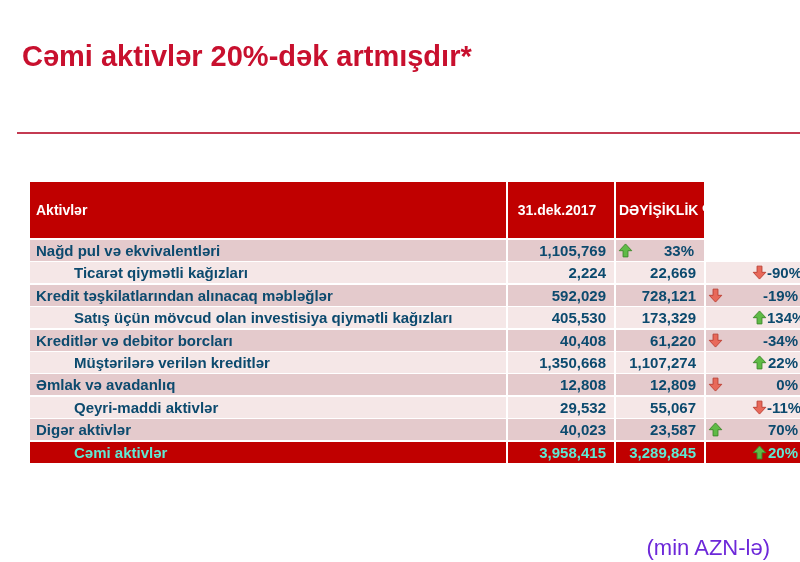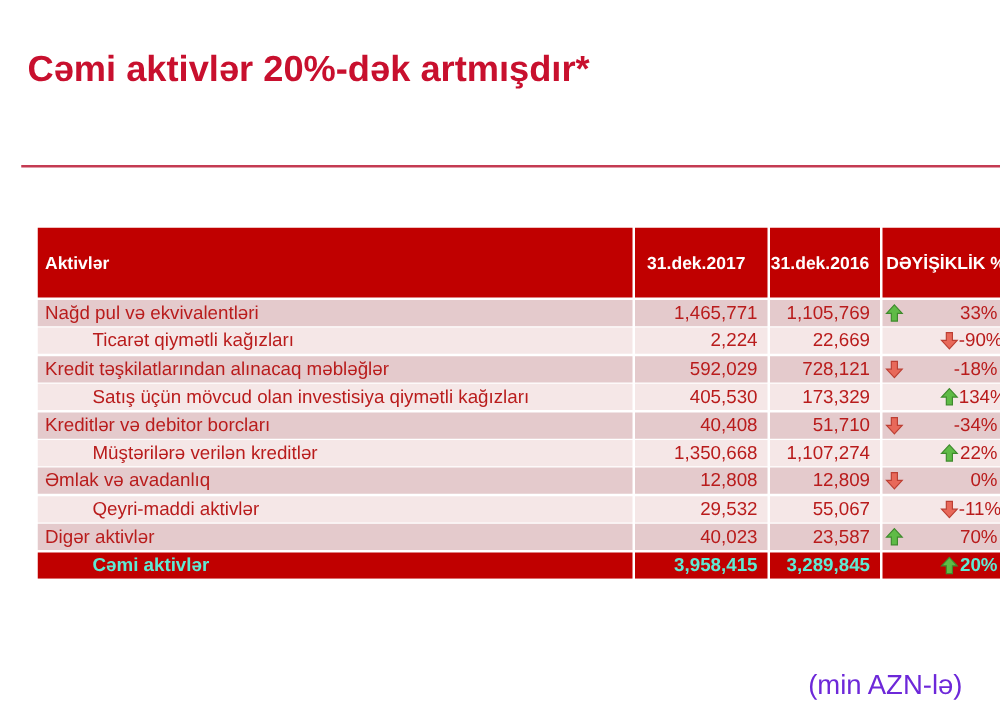--- a/index.html
+++ b/index.html
@@ -37,22 +37,22 @@
     display: flex; align-items: center;
   }
   .thead .c-label { padding-left: 6px; justify-content: flex-start; }
   .thead .c-num  { justify-content: center; }
   .thead .c-chg  { justify-content: flex-start; padding-left: 3px; white-space: nowrap; }
 
   .tbody { display: flex; flex-direction: column; gap: 1.4px; }
   .tbody .trow { height: 21px; }
 
   .cell {
-    display: flex; align-items: center; font-size: 15px; color: #b91c1c;
-    overflow: hidden; white-space: nowrap;
+    display: flex; align-items: center; font-size: 15px; color: #0c4a6e;
+    overflow: hidden; white-space: nowrap; font-weight: bold;
   }
   .c-label { padding-left: 6px; }
   .c-num { justify-content: flex-end; padding-right: 8px; }
   .c-chg { padding-right: 10px; }
   .c-chg .pct { flex: 1; text-align: right; }
 
   .stripe-dark .cell  { background: #E4CACC; }
   .stripe-light .cell { background: #F5E7E7; padding-left: 44px; }
 
   .trow.total .cell {
@@ -72,27 +72,25 @@
 <div class="slide">
 
   <h1 class="slide-title">Cəmi aktivlər 20%-dək artmışdır*</h1>
 
   <div class="title-divider"></div>
 
   <div class="asset-table">
     <div class="trow thead">
       <div class="cell c-label">Aktivlər</div>
       <div class="cell c-num">31.dek.2017</div>
-      <div class="cell c-num">31.dek.2016</div>
       <div class="cell c-chg">DƏYİŞİKLİK %-i</div>
     </div>
     <div class="tbody">
   <div class="trow stripe-dark dir-up">
     <div class="cell c-label">Nağd pul və ekvivalentləri</div>
-    <div class="cell c-num">1,465,771</div>
     <div class="cell c-num">1,105,769</div>
     <div class="cell c-chg">
       <svg class="arrow up-arrow" viewBox="0 0 16 16">
         <path d="M8 1 L14.7 8.2 H10.6 V14.8 H5.4 V8.2 H1.3 Z" fill="#5FBB46" stroke="#3E8A2C" stroke-width="1"></path>
       </svg>
 
       <span class="pct">33%</span>
     </div>
   </div>
 
@@ -111,41 +109,41 @@
 
   <div class="trow stripe-dark dir-down">
     <div class="cell c-label">Kredit təşkilatlarından alınacaq məbləğlər</div>
     <div class="cell c-num">592,029</div>
     <div class="cell c-num">728,121</div>
     <div class="cell c-chg">
 
       <svg class="arrow down-arrow" viewBox="0 0 16 16">
         <path d="M8 15 L1.3 7.8 H5.4 V1.2 H10.6 V7.8 H14.7 Z" fill="#E8695A" stroke="#BC3F33" stroke-width="1"></path>
       </svg>
-      <span class="pct">-18%</span>
+      <span class="pct">-19%</span>
     </div>
   </div>
 
   <div class="trow stripe-light dir-up">
     <div class="cell c-label">Satış üçün mövcud olan investisiya qiymətli kağızları</div>
     <div class="cell c-num">405,530</div>
     <div class="cell c-num">173,329</div>
     <div class="cell c-chg">
       <svg class="arrow up-arrow" viewBox="0 0 16 16">
         <path d="M8 1 L14.7 8.2 H10.6 V14.8 H5.4 V8.2 H1.3 Z" fill="#5FBB46" stroke="#3E8A2C" stroke-width="1"></path>
       </svg>
 
       <span class="pct">134%</span>
     </div>
   </div>
 
   <div class="trow stripe-dark dir-down">
     <div class="cell c-label">Kreditlər və debitor borcları</div>
     <div class="cell c-num">40,408</div>
-    <div class="cell c-num">51,710</div>
+    <div class="cell c-num">61,220</div>
     <div class="cell c-chg">
 
       <svg class="arrow down-arrow" viewBox="0 0 16 16">
         <path d="M8 15 L1.3 7.8 H5.4 V1.2 H10.6 V7.8 H14.7 Z" fill="#E8695A" stroke="#BC3F33" stroke-width="1"></path>
       </svg>
       <span class="pct">-34%</span>
     </div>
   </div>
 
   <div class="trow stripe-light dir-up">

